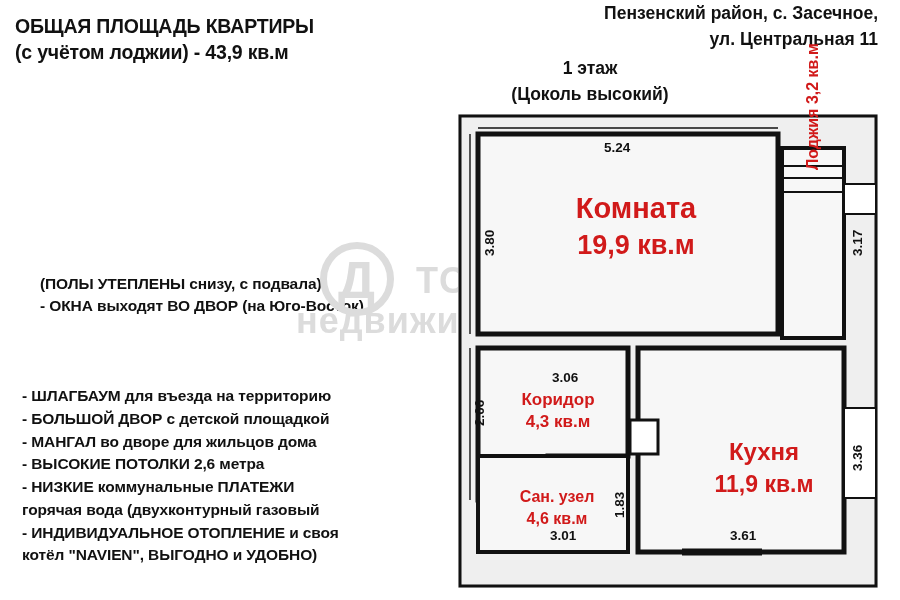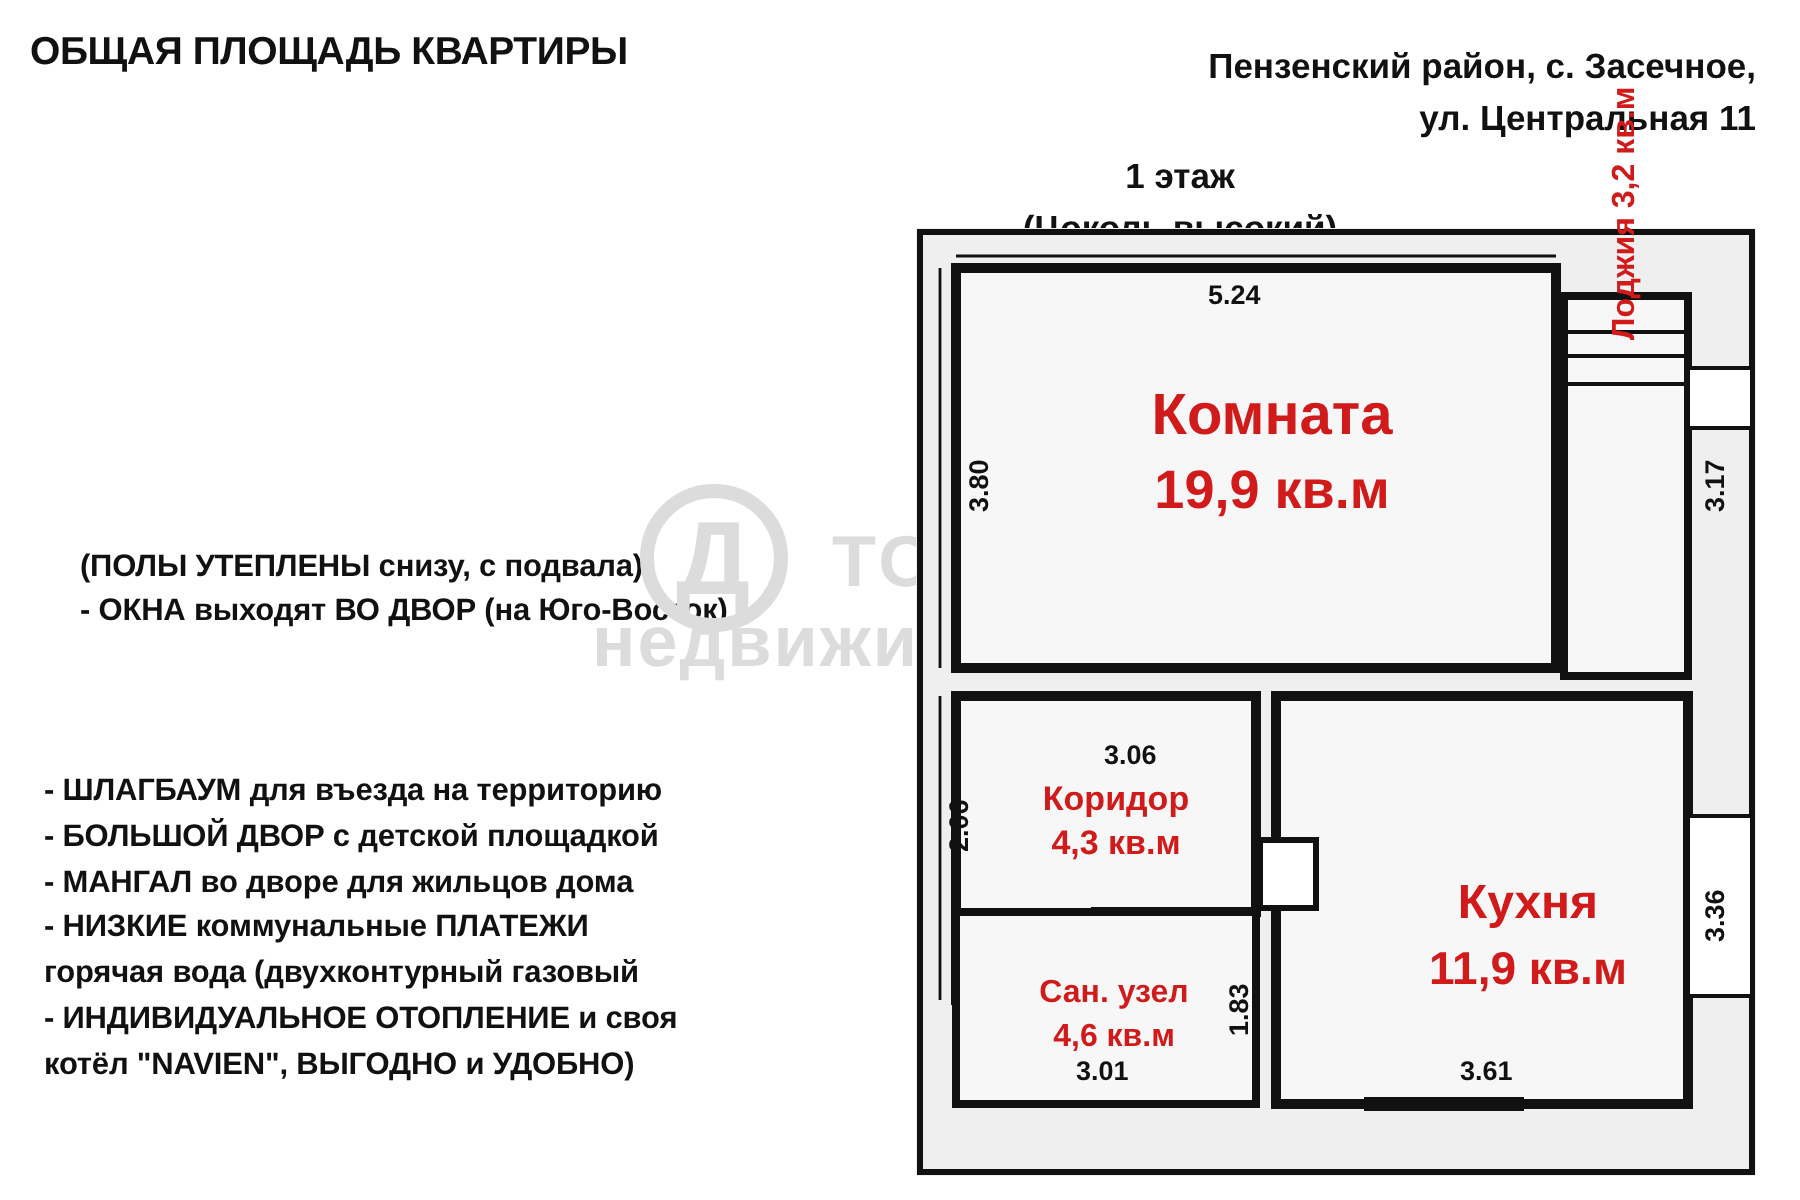--- a/index.html
+++ b/index.html
@@ -68,21 +68,21 @@
     font-weight: bold;
     line-height: 1.47;
     letter-spacing: -0.1px;
   }
   .block-features .ln { white-space: nowrap; }
 
   
   #address-block {
     position: absolute;
     left: 450px;
-    top: 20px;
+    top: 0;
     width: 440px;
     text-align: center;
     font-size: 17.5px;
     font-weight: bold;
     line-height: 1.5;
   }
   #address-line1 { text-align: right; padding-right: 12px;}
   #address-floor { text-align: center; padding-right: 160px; margin-top: 2px;}
   #address-base { text-align: center; padding-right: 160px;}
 
@@ -178,48 +178,50 @@
     left: 352px; top: 62px;
     width: 150px;
     font-size: 16px;
     transform: rotate(-90deg);
     transform-origin: left top;
     text-align: left;
   }
 
   #dim-524 { left: 152px; top: 32px; }
   #dim-306 { left: 100px; top: 262px; }
-  #dim-301 { left: 86px; top: 420px; }
+  #dim-301 { left: 98px; top: 420px; }
   #dim-361 { left: 278px; top: 420px; }
 
   #dim-380 { left: 30px; top: 148px; }
   #dim-206 { left: 20px; top: 318px; }
   #dim-183 { left: 160px; top: 410px; }
   #dim-336 { left: 398px; top: 363px; }
   #dim-317 { left: 398px; top: 148px; }
 </style>
 </head>
 <body>
 
 <div id="left-column">
 
   <div class="headline">
     <div>ОБЩАЯ ПЛОЩАДЬ КВАРТИРЫ</div>
+    <div>(с учётом лоджии) - 43,9 кв.м</div>
   </div>
 
 
   <div class="block-notes">
     <div class="ln">(ПОЛЫ УТЕПЛЕНЫ снизу, с подвала)</div>
     <div class="ln">- ОКНА выходят ВО ДВОР (на Юго-Восток)</div>
   </div>
 
   <div class="block-features">
     <div class="ln">- ШЛАГБАУМ для въезда на территорию</div>
     <div class="ln">- БОЛЬШОЙ ДВОР с детской площадкой</div>
     <div class="ln">- МАНГАЛ во дворе для жильцов дома</div>
+    <div class="ln">- ВЫСОКИЕ ПОТОЛКИ 2,6 метра</div>
     <div class="ln">- НИЗКИЕ коммунальные ПЛАТЕЖИ</div>
     <div class="ln">горячая вода (двухконтурный газовый</div>
     <div class="ln">- ИНДИВИДУАЛЬНОЕ ОТОПЛЕНИЕ и своя</div>
     <div class="ln">котёл "NAVIEN", ВЫГОДНО и УДОБНО)</div>
   </div>
 
 </div>
 
 <div id="address-block">
   <div id="address-line1">Пензенский район, с. Засечное,</div>

